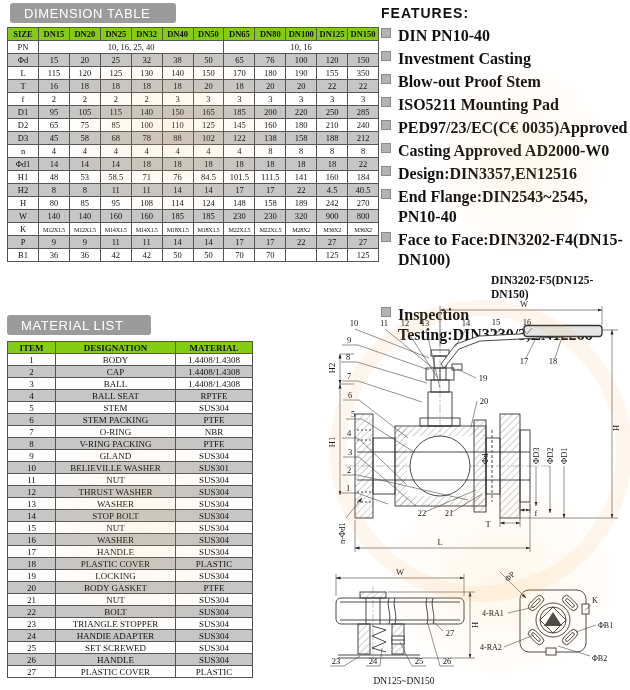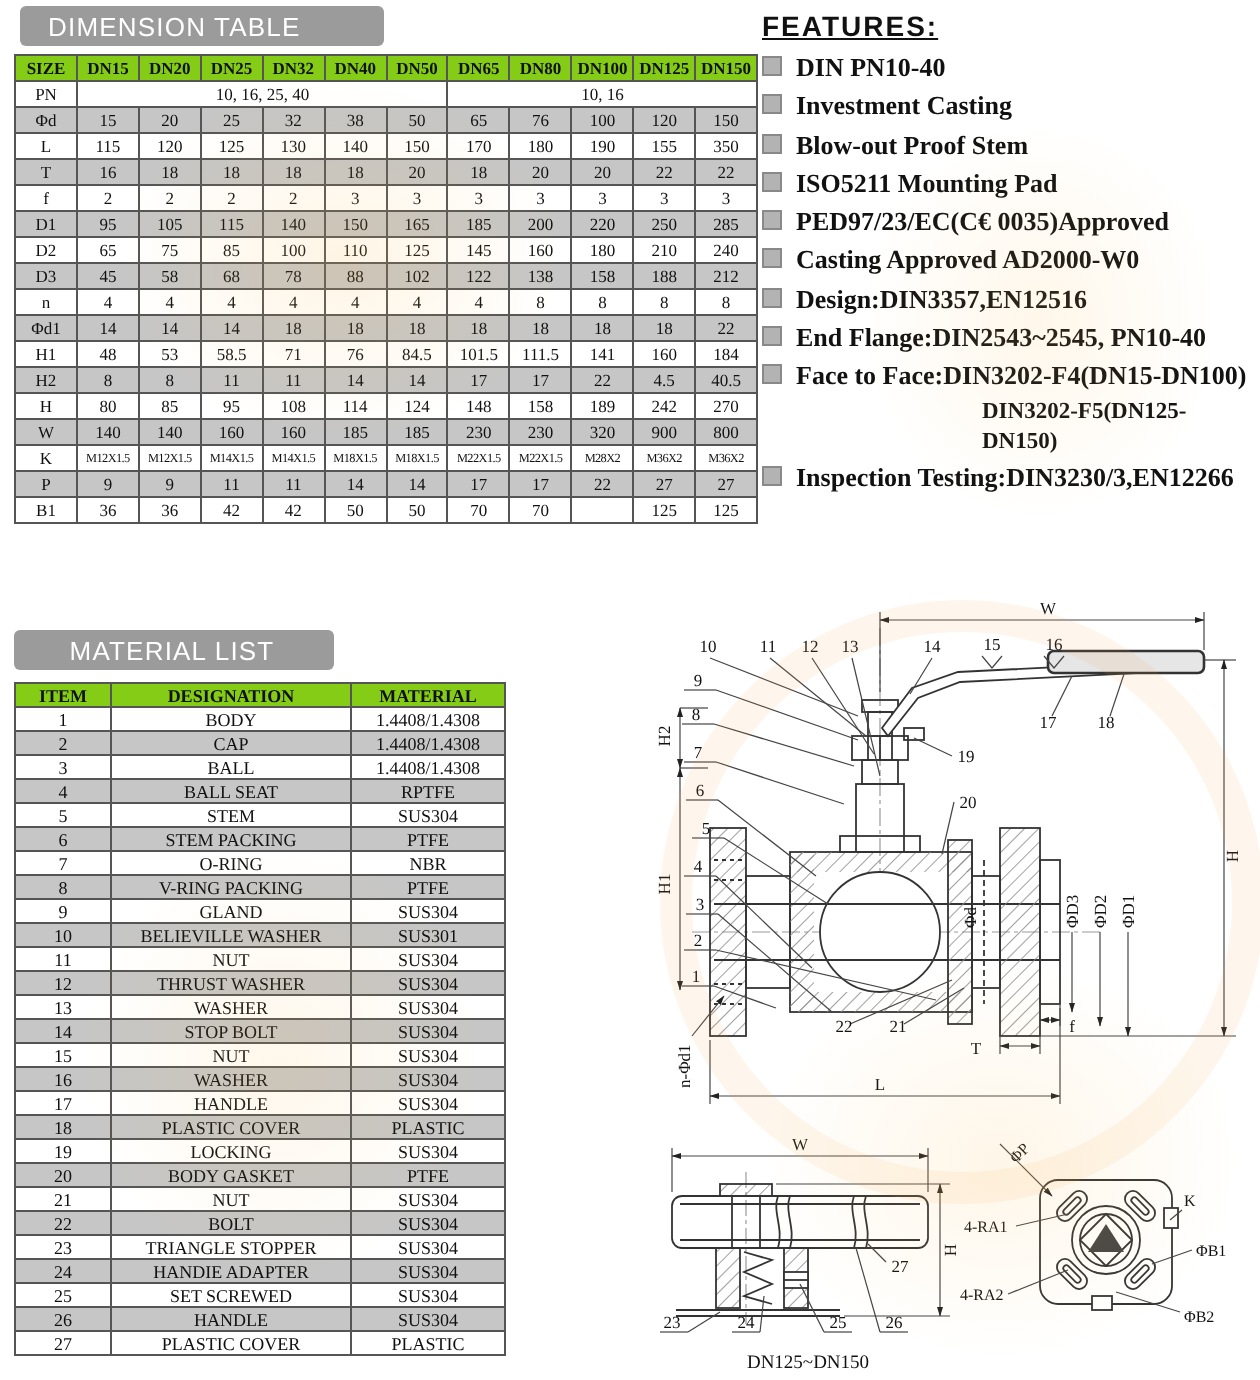--- a/index.html
+++ b/index.html
@@ -1,35 +1,35 @@
 <!DOCTYPE html>
 <html><head>
 <meta charset="utf-8">
 <style>
   html,body{margin:0;padding:0;background:#fff;}
   #page{position:relative;width:630px;height:690px;background:#ffffff;overflow:hidden;
         font-family:"Liberation Serif",serif;color:#111;}
   .titlebar{position:absolute;background:#9b9b9b;color:#fff;
         font:13px "Liberation Sans",sans-serif;letter-spacing:.6px;
-        padding:3px 16px 2px 14px;border-radius:3px;}
+        padding:3px 0 2px 14px;border-radius:3px;}
   
   table{border-collapse:collapse;table-layout:fixed;text-align:center;color:#111;}
   #dimtable{position:absolute;left:7px;top:27px;width:372px;font:8.5px "Liberation Serif",serif;}
   #dimtable td{border:1px solid #555;height:12px;line-height:11px;padding:0;overflow:hidden;white-space:nowrap;}
   #mattable{position:absolute;left:7px;top:341px;width:245px;font:9px "Liberation Serif",serif;}
   #mattable td{border:1px solid #555;height:11px;line-height:10px;padding:0;overflow:hidden;white-space:nowrap;}
   .row-head td{background:#84cc16;font-weight:bold;}
   .row-gray td{background:#c6c6c6;}
   .condensed td{font-size:6.2px;letter-spacing:-.3px;}
   .condensed td.lbl{font-size:8.5px;letter-spacing:0;}
   
   #features{position:absolute;left:381px;top:5px;width:248px;}
-  .feat-head{font:bold 14px "Liberation Sans",sans-serif;letter-spacing:1px;margin-bottom:5px;text-decoration:underline;}
+  .feat-head{font:bold 14px "Liberation Sans",sans-serif;letter-spacing:1px;margin-bottom:5px;}
   .feat-item{display:flex;align-items:flex-start;margin:3px 0;font-weight:bold;
-             font-size:13px;line-height:1.25;}
+             font-size:16px;line-height:1.25;}
   .bullet{width:8px;height:8px;background:#b3b3b3;border:1px solid #898989;
           margin:2px 7px 0 0;flex:none;}
   .feat-cont{margin:0 0 2px 110px;font-weight:bold;font-size:11.5px;line-height:1.25;}
   
   svg{position:absolute;overflow:visible;}
   svg text{font-family:"Liberation Serif",serif;fill:#111;}
   
   .wm{position:absolute;pointer-events:none;z-index:6;}
 </style>
 </head>
@@ -300,21 +300,21 @@
           <td>50</td>
           <td>70</td>
           <td>70</td>
           <td></td>
           <td>125</td>
           <td>125</td>
         </tr>
       </tbody>
   </table>
 
-  <div class="titlebar" style="left:7px;top:315px;width:130px;text-align:center;">MATERIAL LIST</div>
+  <div class="titlebar" style="left:7px;top:315px;width:130px;">MATERIAL LIST</div>
 
   <table id="mattable">
     <colgroup>
         <col style="width:48px">
         <col style="width:120px">
         <col style="width:77px">
       </colgroup>
     <tbody>
         <tr class="row-head">
           <td>ITEM</td>

